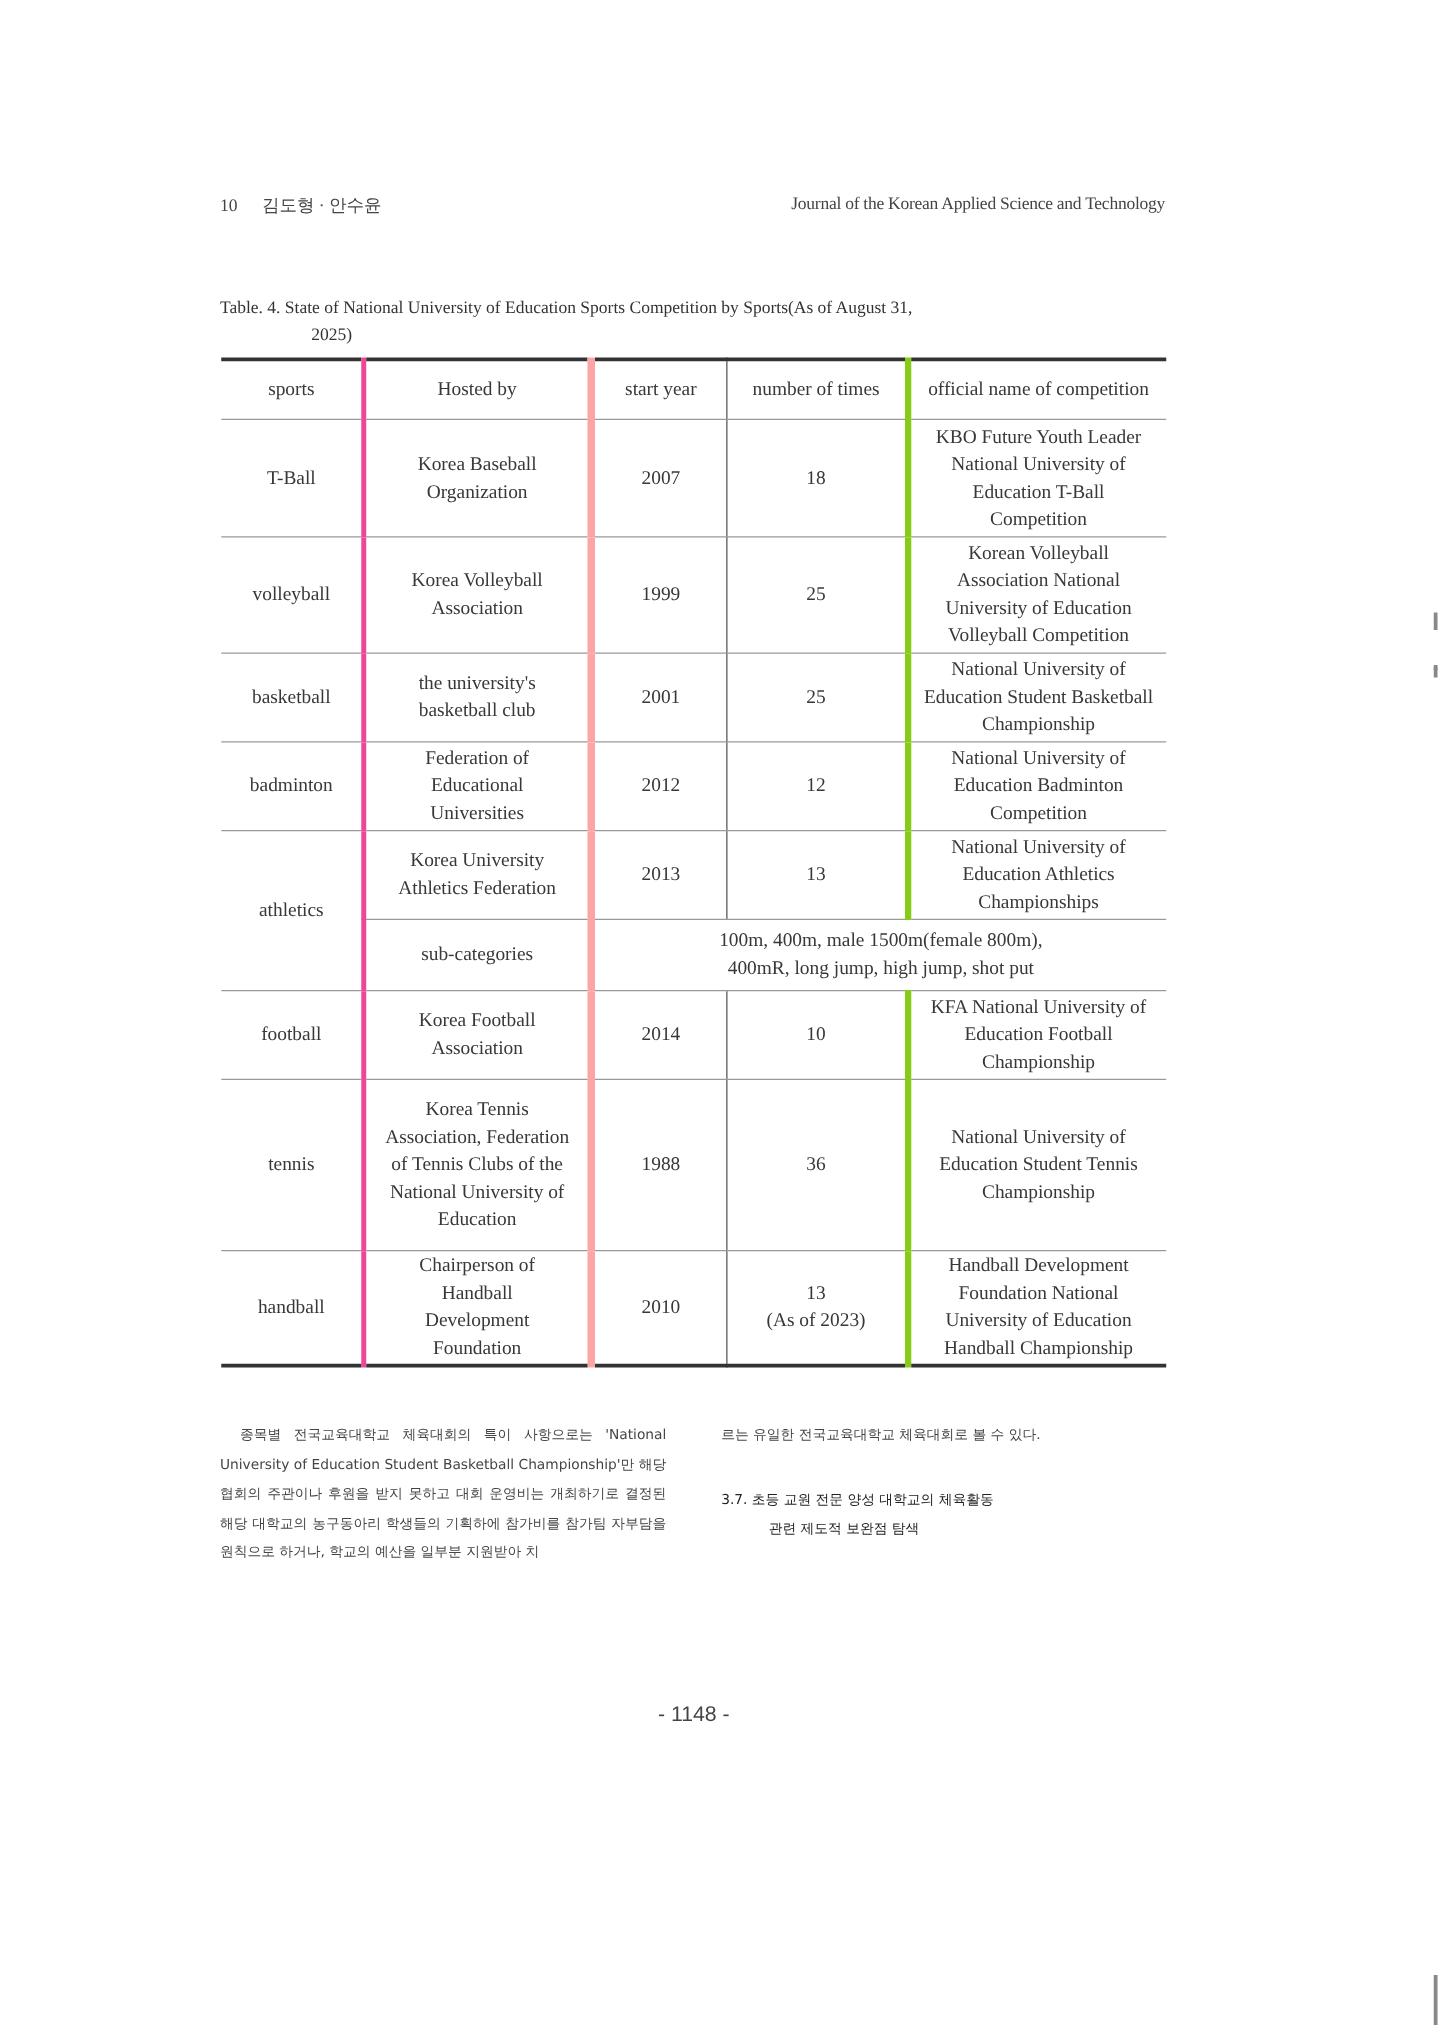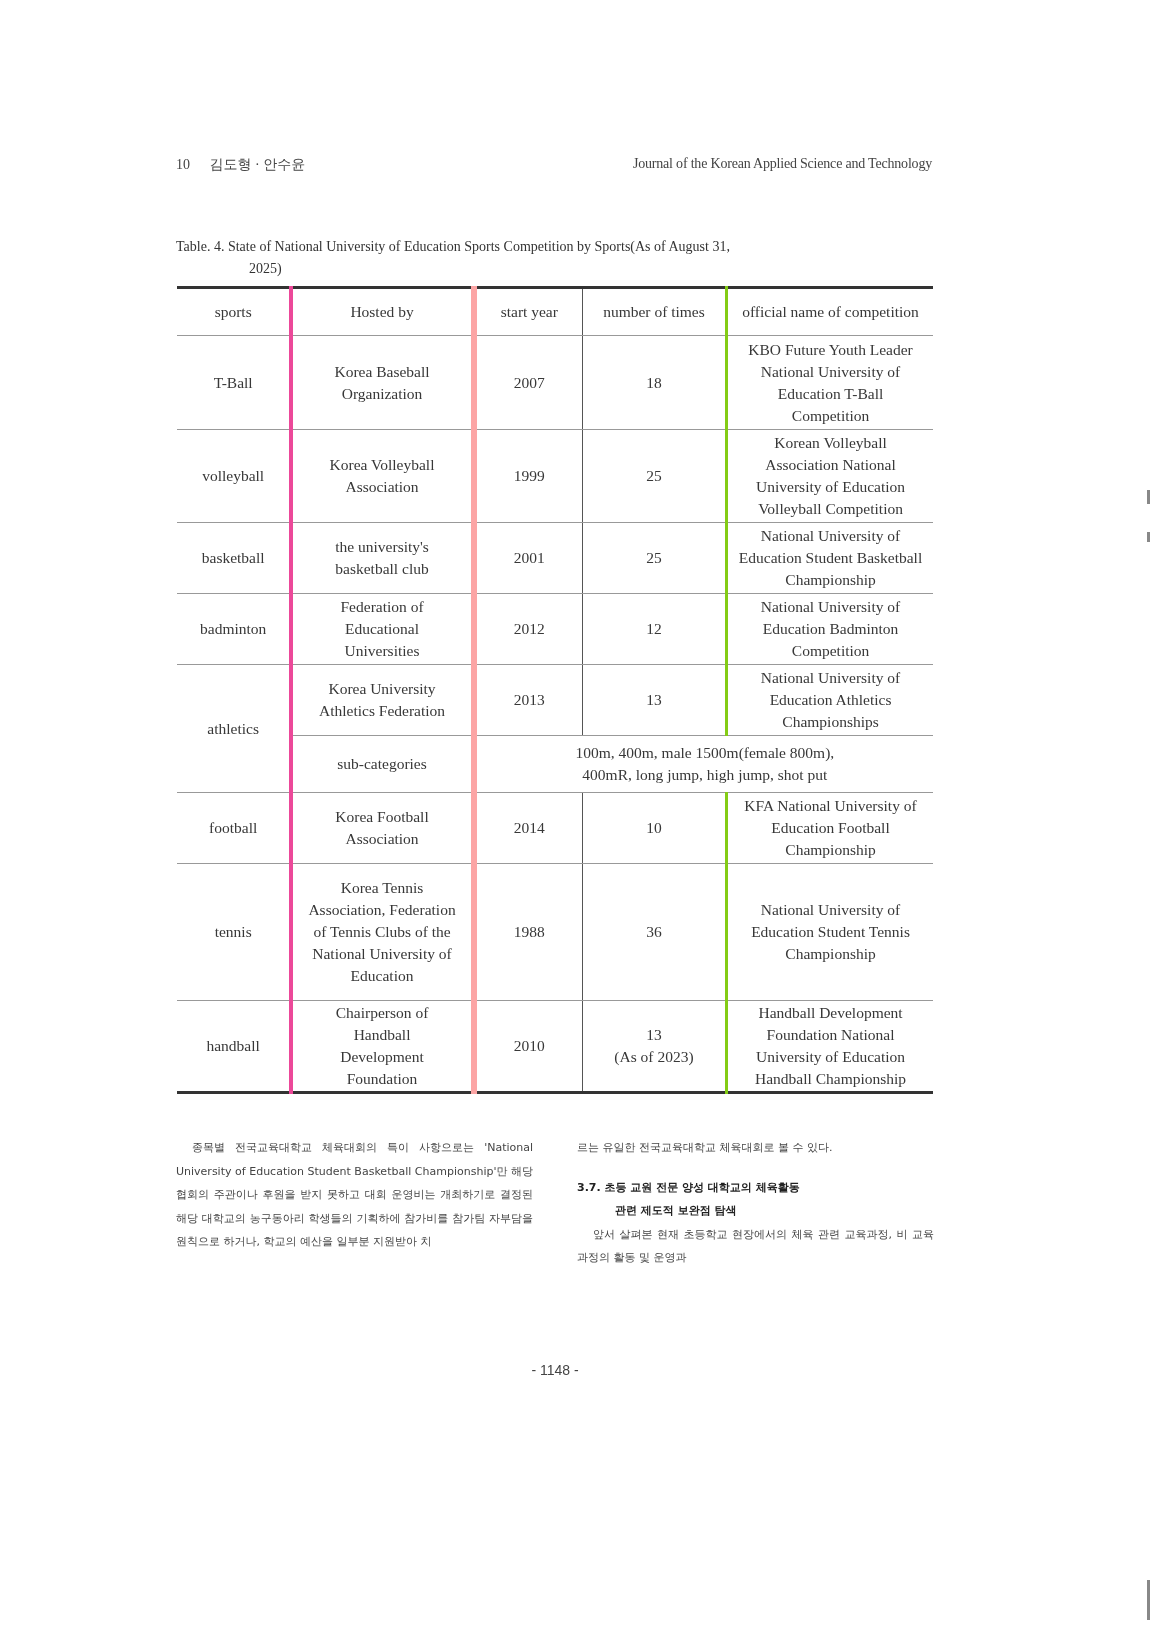--- a/index.html
+++ b/index.html
@@ -14,34 +14,34 @@
              font-size: 14px; line-height: 22px; color: #333; }
   .caption .indent { display: block; padding-left: 73px; }
   table.t { position: absolute; top: 286px; left: 177px; width: 756px;
             border-collapse: collapse; font-size: 15.5px; line-height: 22px; color: #383838;
             border-top: 3px solid #333; border-bottom: 3px solid #333; }
   table.t td, table.t th { text-align: center; vertical-align: middle; font-weight: normal;
             border-bottom: 1px solid #999; padding: 1px 4px; }
   table.t .c1 { width: 106px; border-right: 4px solid #ec4899; }
   table.t .c2 { width: 170px; border-right: 6px solid #fca5a5; }
   table.t .c3 { width: 100px; border-right: 1px solid #555; }
-  table.t .c4 { width: 138px; border-right: 3px solid #84cc16; }
+  table.t .c4 { width: 138px; border-right: 5px solid #84cc16; }
   table.t .c5 { width: 200px; }
   table.t tr.hdr td { height: 44px; border-bottom: 1px solid #999; }
   table.t tr.last td { border-bottom: none; }
   .col { position: absolute; font-family: "DejaVu Sans", sans-serif; font-size: 11px;
          line-height: 23.5px; color: #444; text-align: justify; }
   .col.left { top: 1136px; left: 176px; width: 357px; }
   .col.right { top: 1136px; left: 577px; width: 357px; }
   .col .indent1 { text-indent: 16px; }
   .col p { margin: 0; }
-  .section-title { font-weight: bold; color: #222; margin-top: 16px; }
+  .section-title { font-weight: normal; color: #222; margin-top: 28px; }
   .section-title .l2 { display: block; padding-left: 38px; }
   .pagenum { position: absolute; top: 1362px; left: 0; width: 1110px; text-align: center;
-             font-family: "Liberation Sans", sans-serif; font-size: 14px; color: #444; }
+             font-family: "Liberation Sans", sans-serif; font-size: 17px; color: #444; }
   .edge-mark { position: absolute; left: 1147px; width: 3px; background: #888; }
 </style>
 </head>
 <body>
 
 <div class="header">
   <div class="left">
     <span class="pg">10</span>
     <span>김도형 · 안수윤</span>
   </div>
@@ -174,21 +174,20 @@
 <div class="col left">
   <p class="indent1">종목별 전국교육대학교 체육대회의 특이 사항으로는 'National University of Education Student Basketball Championship'만 해당 협회의 주관이나 후원을 받지 못하고 대회 운영비는 개최하기로 결정된 해당 대학교의 농구동아리 학생들의 기획하에 참가비를 참가팀 자부담을 원칙으로 하거나, 학교의 예산을 일부분 지원받아 치</p>
 </div>
 
 <div class="col right">
   <p>르는 유일한 전국교육대학교 체육대회로 볼 수 있다.</p>
   <div class="section-title">
     <span>3.7. 초등 교원 전문 양성 대학교의 체육활동</span>
     <span class="l2">관련 제도적 보완점 탐색</span>
   </div>
-  <p class="indent1">앞서 살펴본 현재 초등학교 현장에서의 체육 관련 교육과정, 비 교육과정의 활동 및 운영과</p>
 </div>
 
 <div class="pagenum">- 1148 -</div>
 
 <div class="edge-mark" style="top:490px;height:14px"></div>
 <div class="edge-mark" style="top:532px;height:4px"></div>
 <div class="edge-mark" style="top:536px;height:8px;top:534px"></div>
 <div class="edge-mark" style="top:1580px;height:40px"></div>
 
 </body></html>

